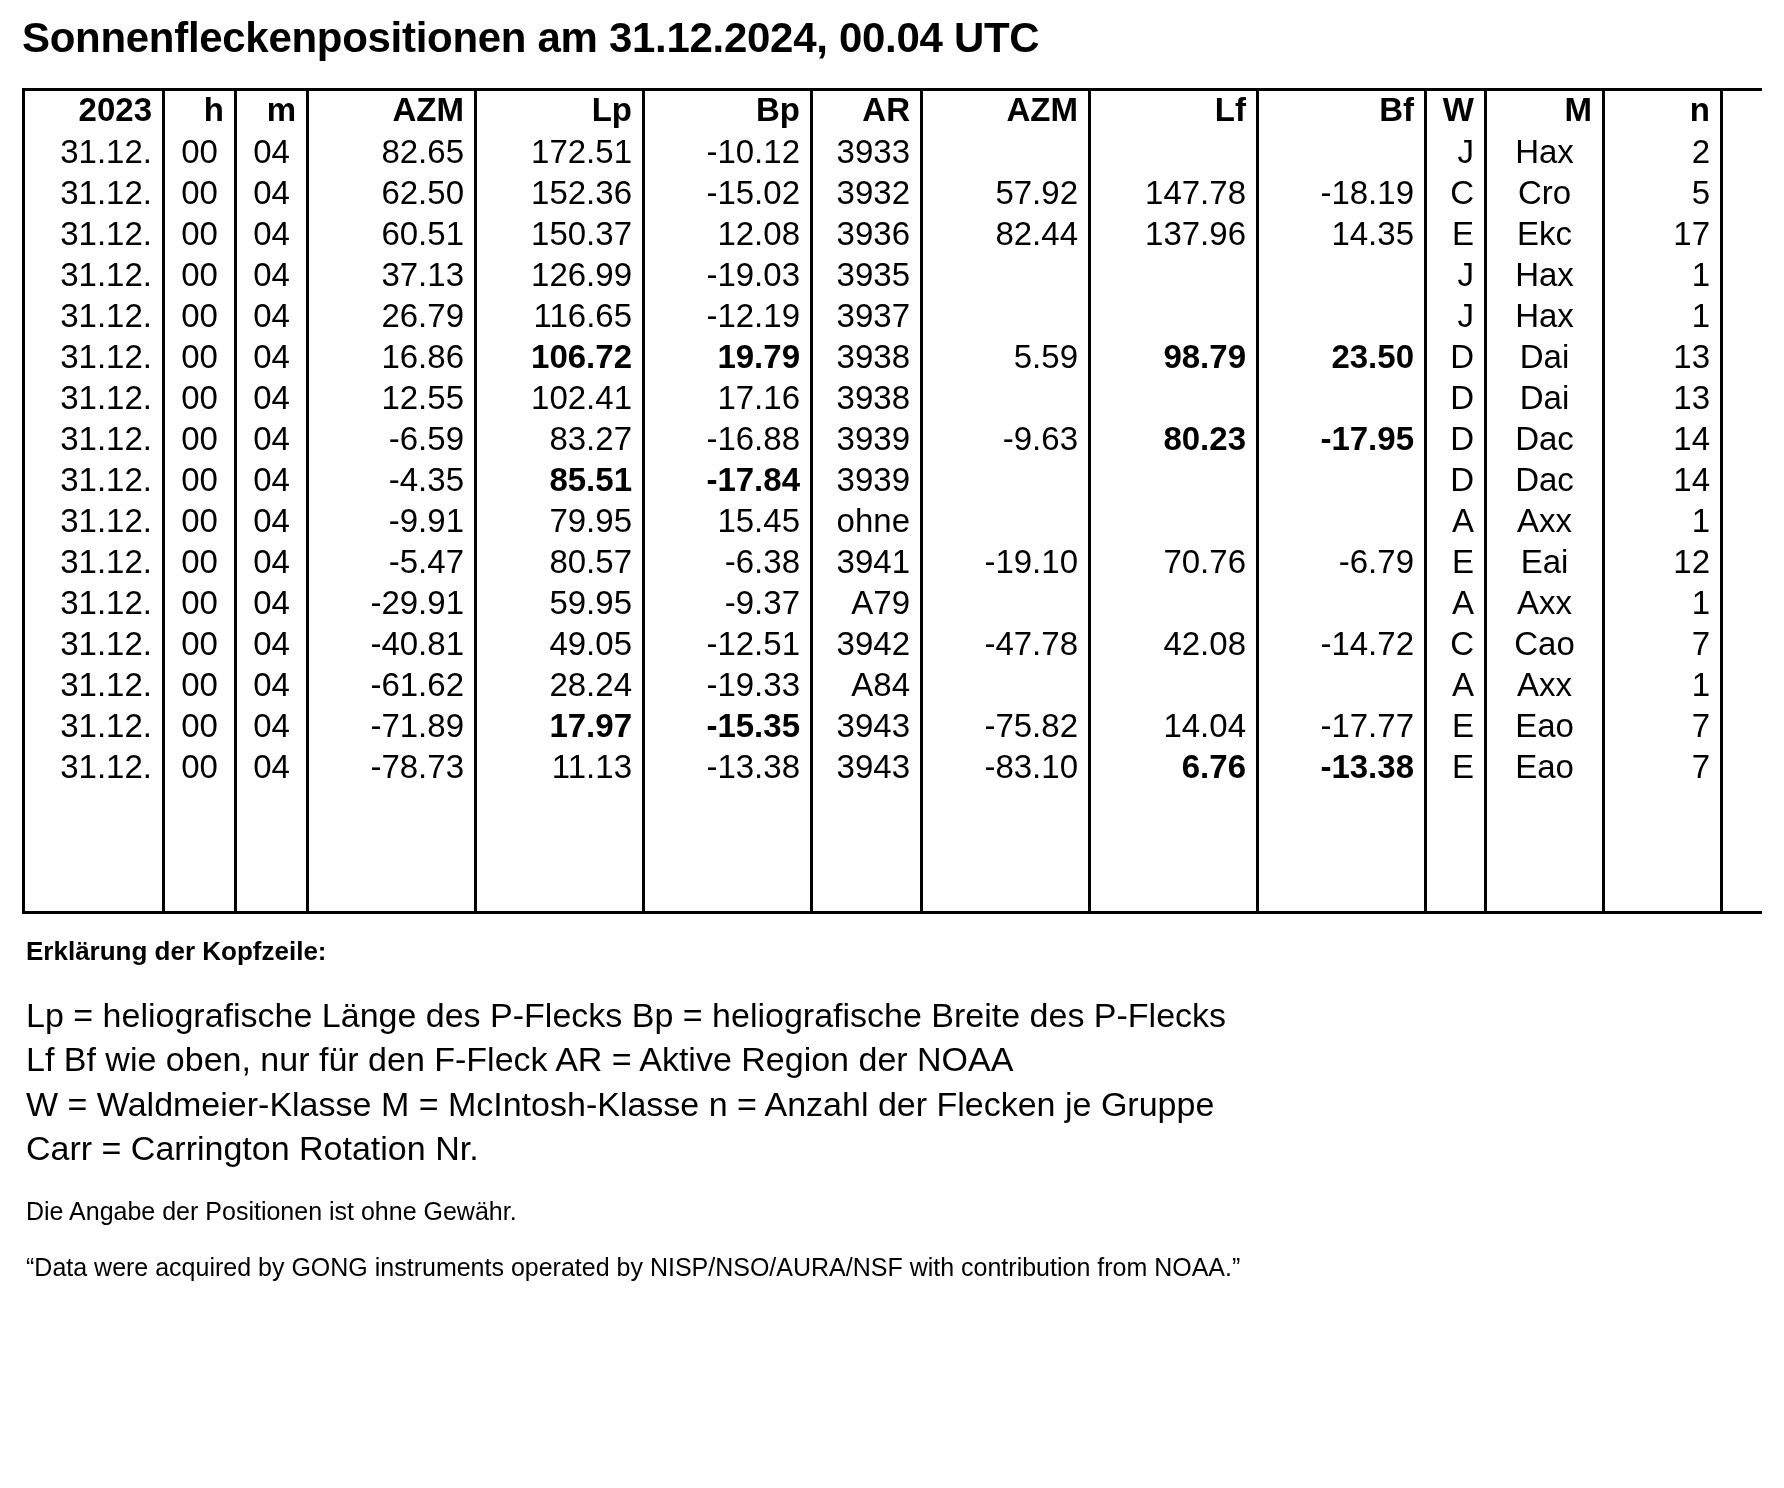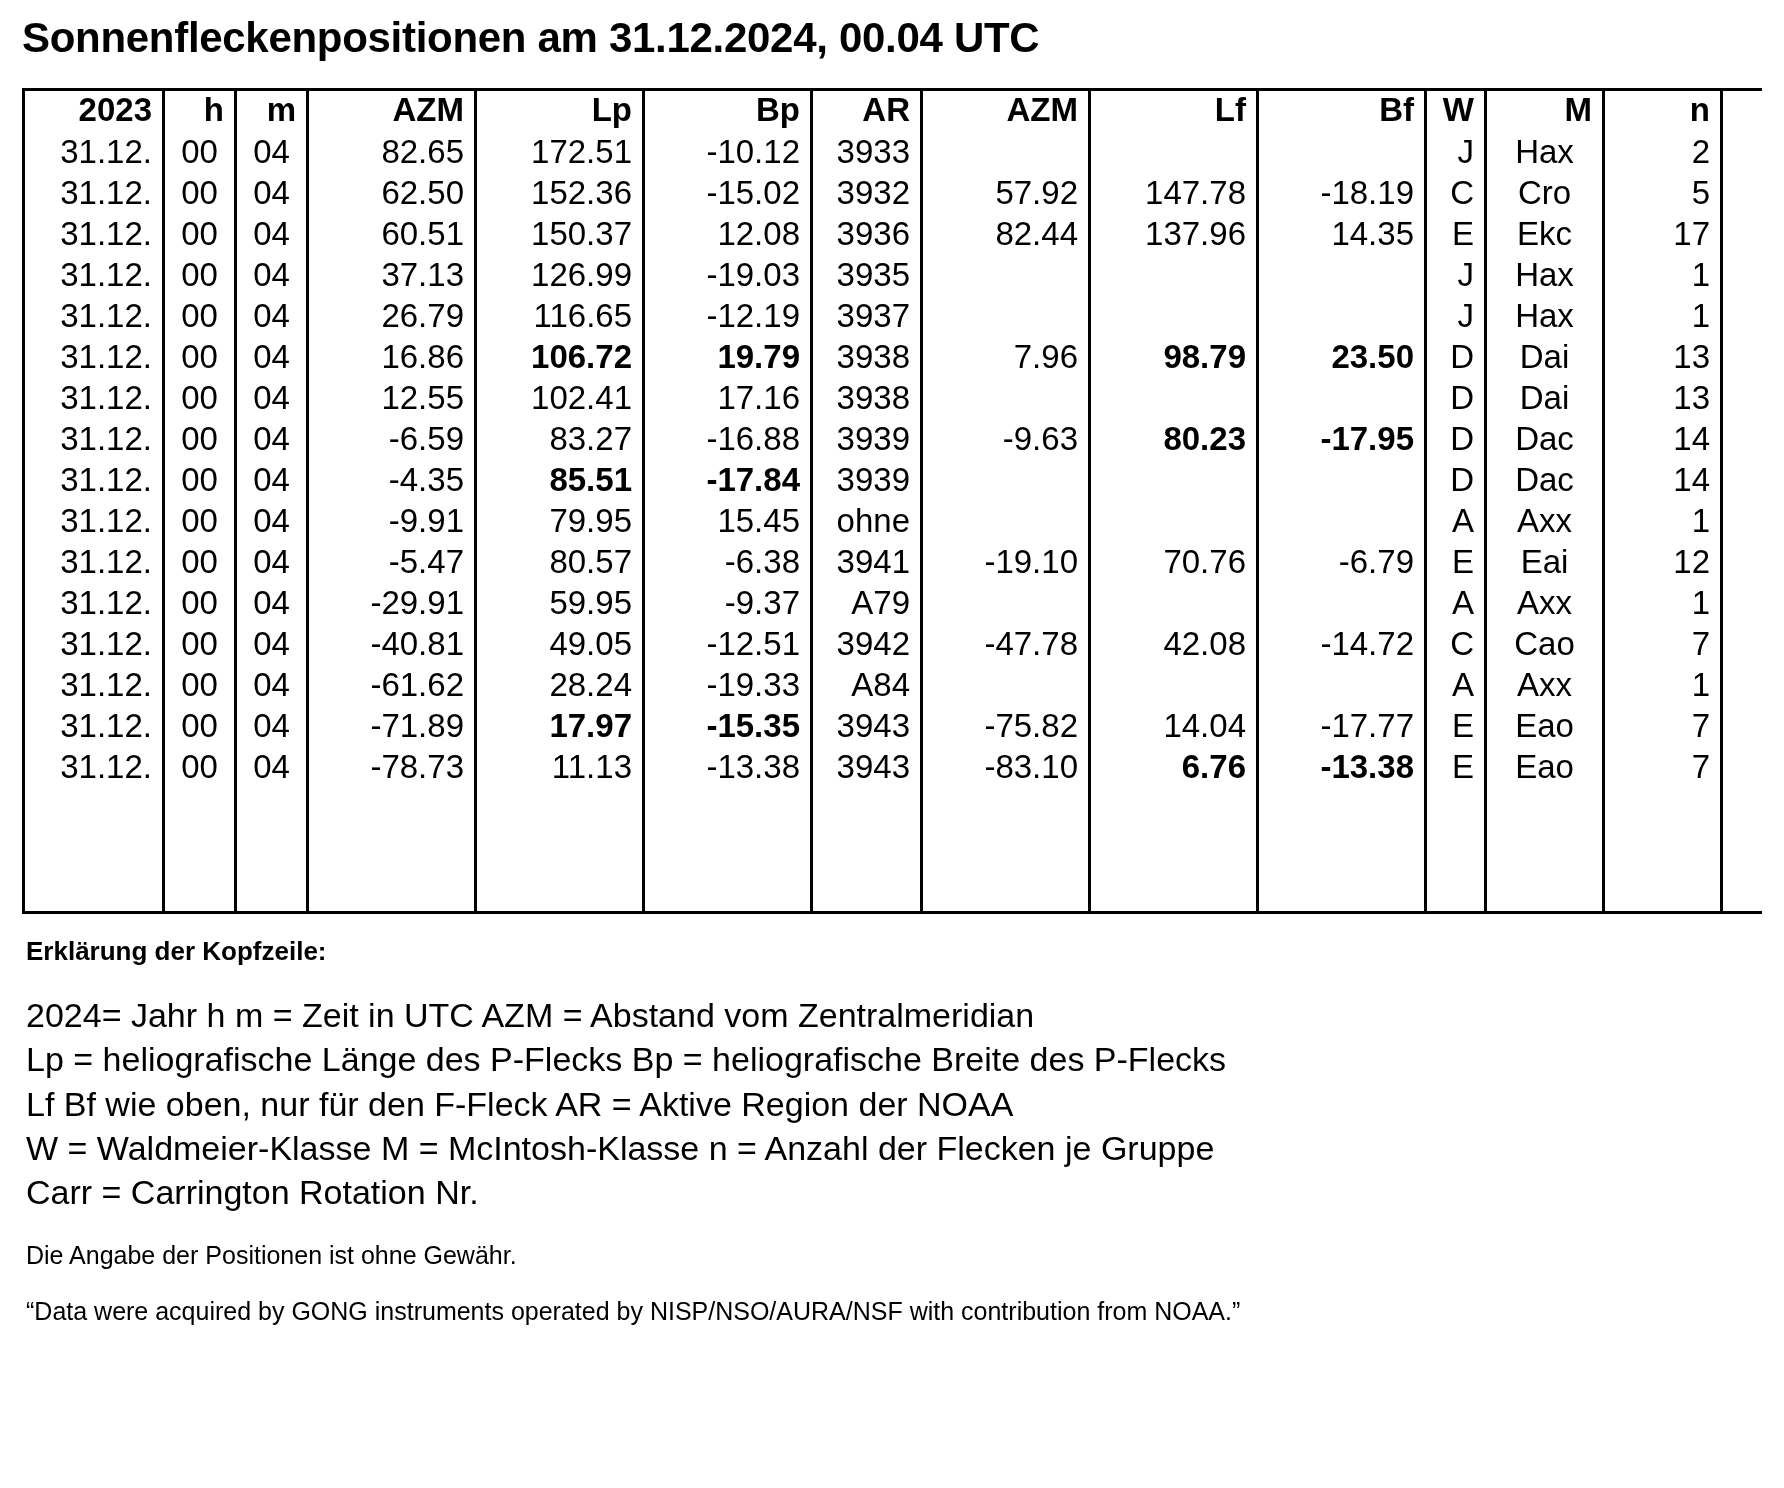--- a/index.html
+++ b/index.html
@@ -230,21 +230,21 @@
             <td>2292</td>
           </tr>
           <tr>
             <td>31.12.</td>
             <td class="center">00</td>
             <td class="center">04</td>
             <td>16.86</td>
             <td class="strong">106.72</td>
             <td class="strong">19.79</td>
             <td>3938</td>
-            <td>7.96</td>
+            <td>5.59</td>
             <td class="strong">98.79</td>
             <td class="strong">23.50</td>
             <td>D</td>
             <td class="center">Dai</td>
             <td>13</td>
             <td>2292</td>
           </tr>
           <tr>
             <td>31.12.</td>
             <td class="center">00</td>
@@ -453,21 +453,20 @@
             <td>&nbsp;</td>
             <td>&nbsp;</td>
           </tr>
         </tbody>
     </table>
   </div>
 
   <div class="legend-heading">Erklärung der Kopfzeile:</div>
 
   <div class="legend-lines" id="legend-lines">
-      <div>2024= Jahr   h m = Zeit in UTC   AZM = Abstand vom Zentralmeridian</div>
       <div>Lp = heliografische Länge des P-Flecks   Bp = heliografische Breite des P-Flecks</div>
       <div>Lf   Bf wie oben, nur für den F-Fleck   AR = Aktive Region der NOAA</div>
       <div>W = Waldmeier-Klasse   M = McIntosh-Klasse   n = Anzahl der Flecken je Gruppe</div>
       <div>Carr = Carrington Rotation Nr.</div>
     </div>
 
   <div class="note-small">Die Angabe der Positionen ist ohne Gewähr.</div>
 
   <div class="note-small second">“Data were acquired by GONG instruments operated by NISP/NSO/AURA/NSF with contribution from NOAA.”</div>
 

